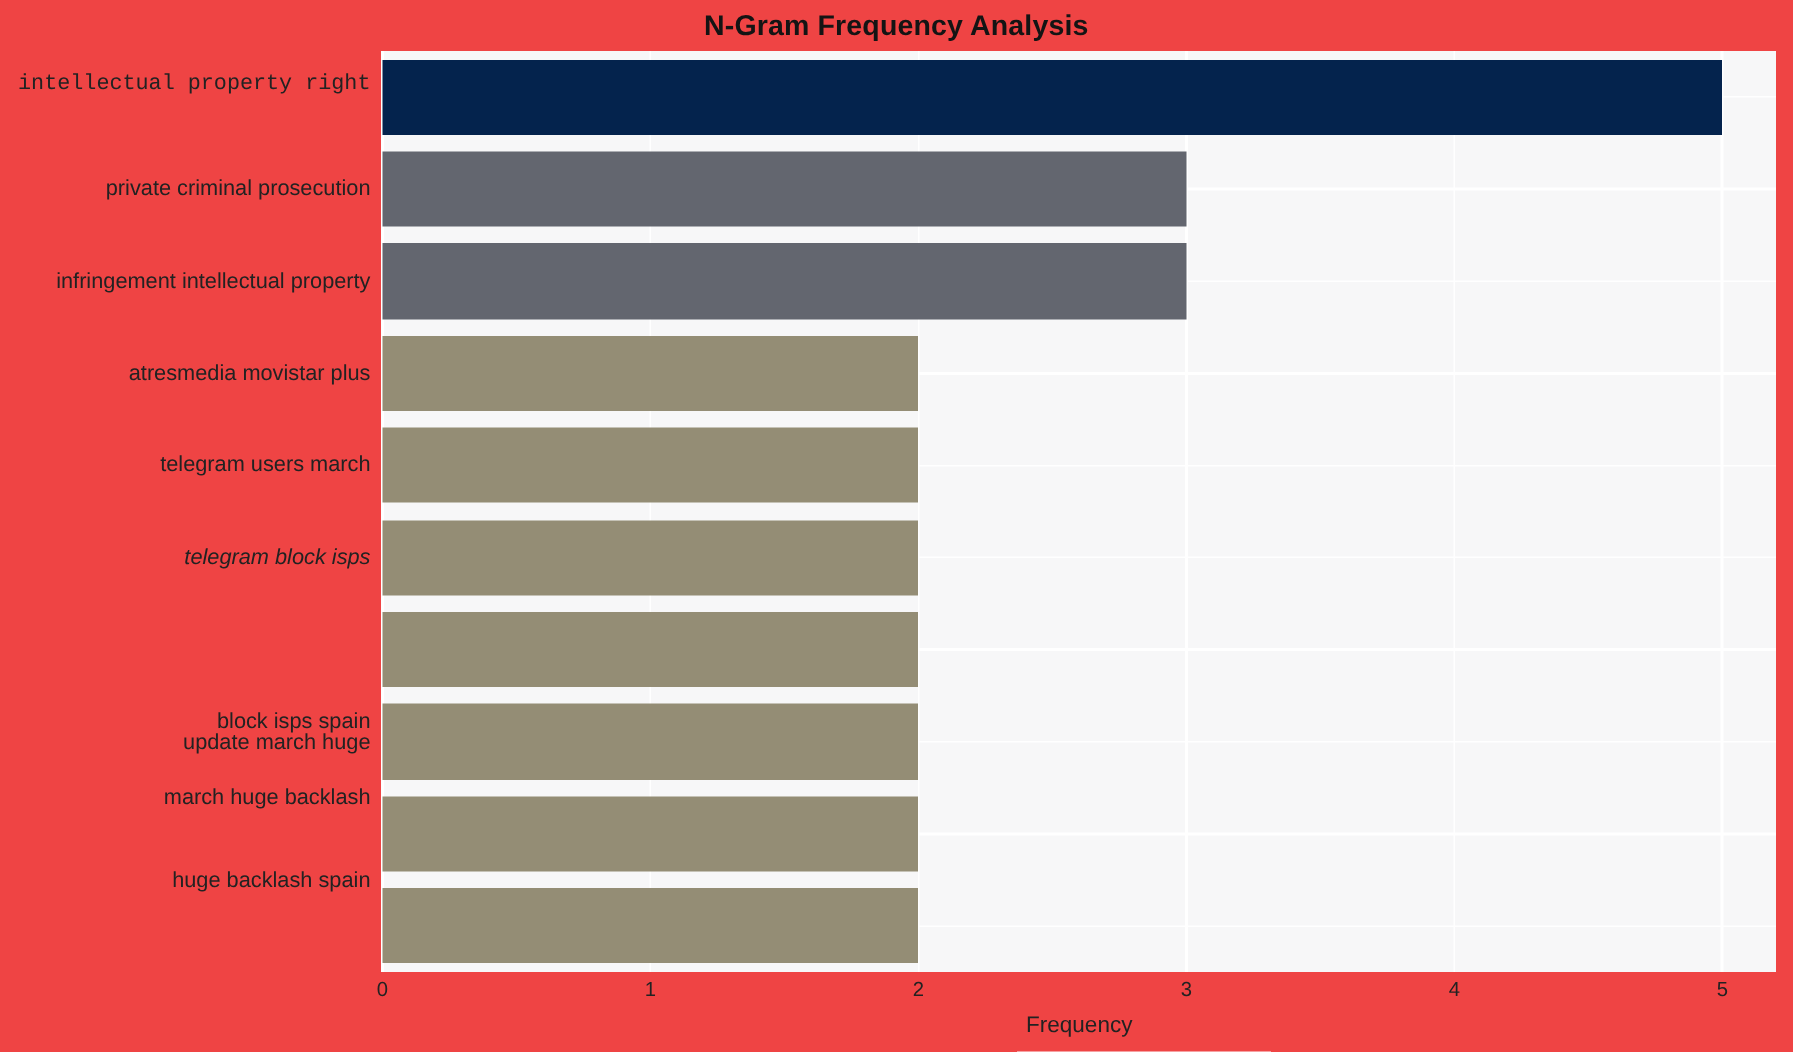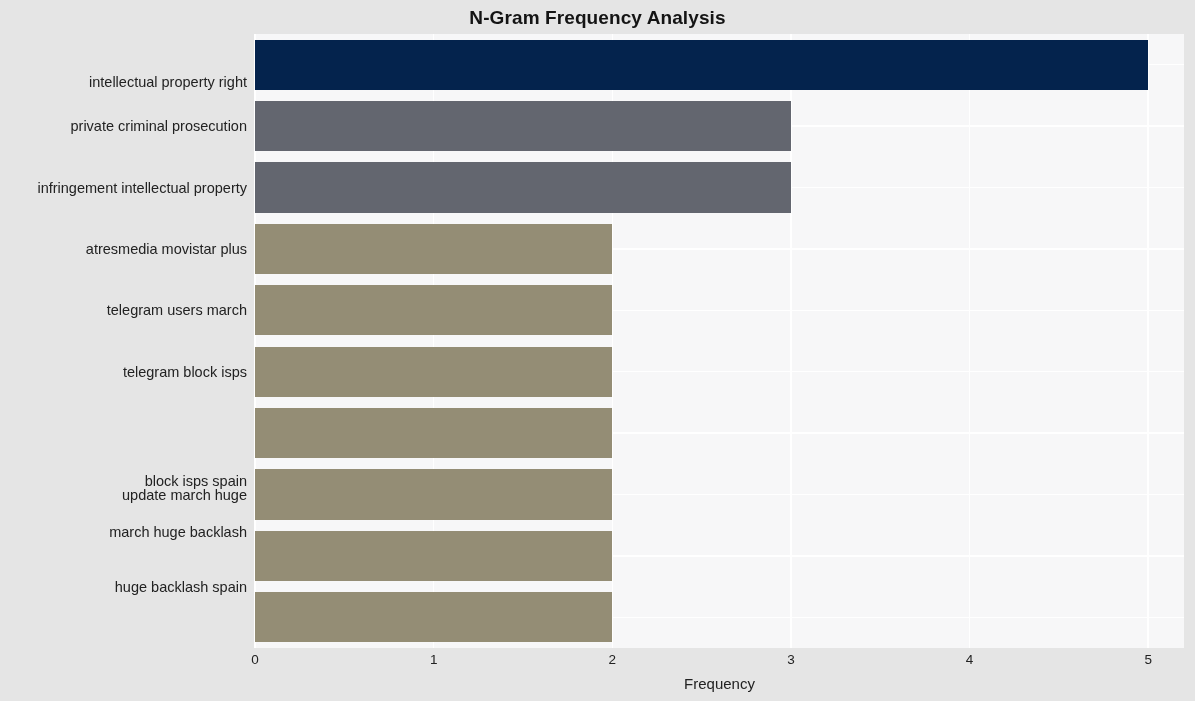--- a/index.html
+++ b/index.html
@@ -11,21 +11,21 @@
     width: 1195px;
     height: 701px;
     font-family: "Liberation Sans", "DejaVu Sans", sans-serif;
     overflow: hidden;
   }
 
   #figure {
     position: relative;
     width: 1195px;
     height: 701px;
-    background: #e5e5e5;
+    background: #ef4444;
   }
 
   #chart-title {
     position: absolute;
     left: 0;
     top: 7px;
     width: 1195px;
     text-align: center;
     font-size: 19px;
     font-weight: bold;
@@ -138,26 +138,26 @@
       <div class="bar" title="atresmedia movistar plus: 2" style="top: 189.726px; height: 50.348px; width: 357.308px; background: rgb(148, 141, 117);"></div>
       <div class="bar" title="telegram users access: 2" style="top: 251.126px; height: 50.348px; width: 357.308px; background: rgb(148, 141, 117);"></div>
       <div class="bar" title="telegram block isps: 2" style="top: 312.526px; height: 50.348px; width: 357.308px; background: rgb(148, 141, 117);"></div>
       <div class="bar" title="block isps spain: 2" style="top: 373.926px; height: 50.348px; width: 357.308px; background: rgb(148, 141, 117);"></div>
       <div class="bar" title="update march huge: 2" style="top: 435.326px; height: 50.348px; width: 357.308px; background: rgb(148, 141, 117);"></div>
       <div class="bar" title="march huge backlash: 2" style="top: 496.726px; height: 50.348px; width: 357.308px; background: rgb(148, 141, 117);"></div>
       <div class="bar" title="huge backlash spain: 2" style="top: 558.126px; height: 50.348px; width: 357.308px; background: rgb(148, 141, 117);"></div>
     </div>
 
   <div id="ylabels">
-      <div class="ytick" style="top: 40px;">intellectual property right</div>
+      <div class="ytick" style="top: 14px; font-family: Liberation Mono, monospace;">intellectual property right</div>
       <div class="ytick" style="top: 84.1px;">private criminal prosecution</div>
       <div class="ytick" style="top: 206.9px;">atresmedia movistar plus</div>
       <div class="ytick" style="top: 145.5px;">infringement intellectual property</div>
       <div class="ytick" style="top: 268.3px;">telegram users march</div>
-      <div class="ytick" style="top: 329.7px;">telegram block isps</div>
+      <div class="ytick" style="top: 329.7px; font-style: italic;">telegram block isps</div>
       <div class="ytick" style="top: 391.1px; margin-top: 48px;">block isps spain</div>
       <div class="ytick" style="top: 452.5px;">update march huge</div>
       <div class="ytick" style="top: 490px;">march huge backlash</div>
       <div class="ytick" style="top: 545px;">huge backlash spain</div>
     </div>
 
   <div id="xlabels">
       <div class="xtick" style="left: 255px;">0</div>
       <div class="xtick" style="left: 433.654px;">1</div>
       <div class="xtick" style="left: 612.308px;">2</div>

